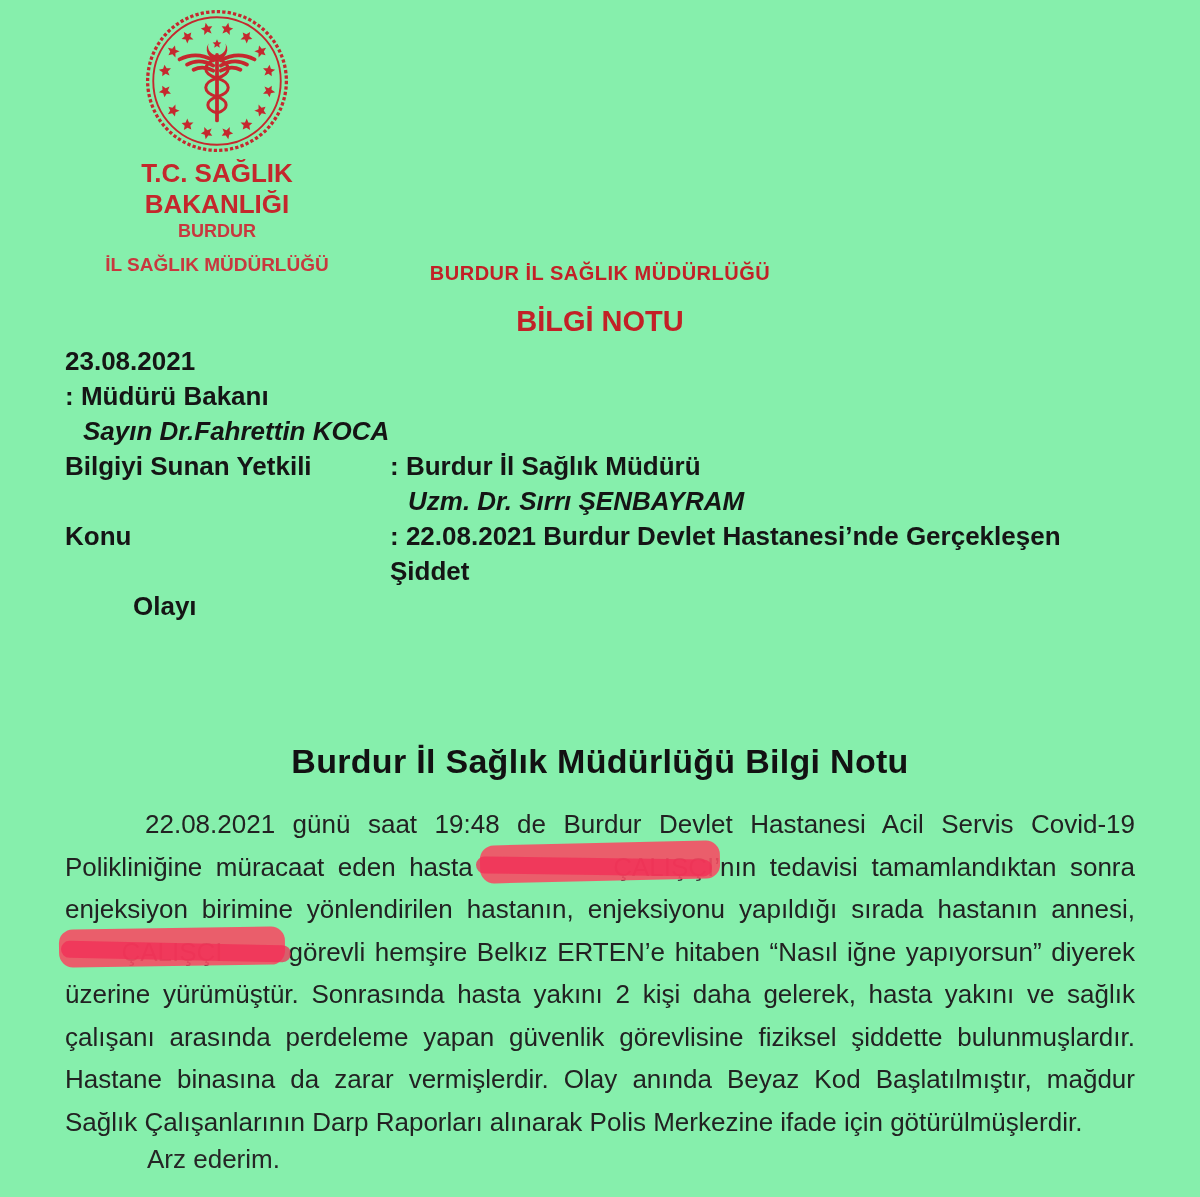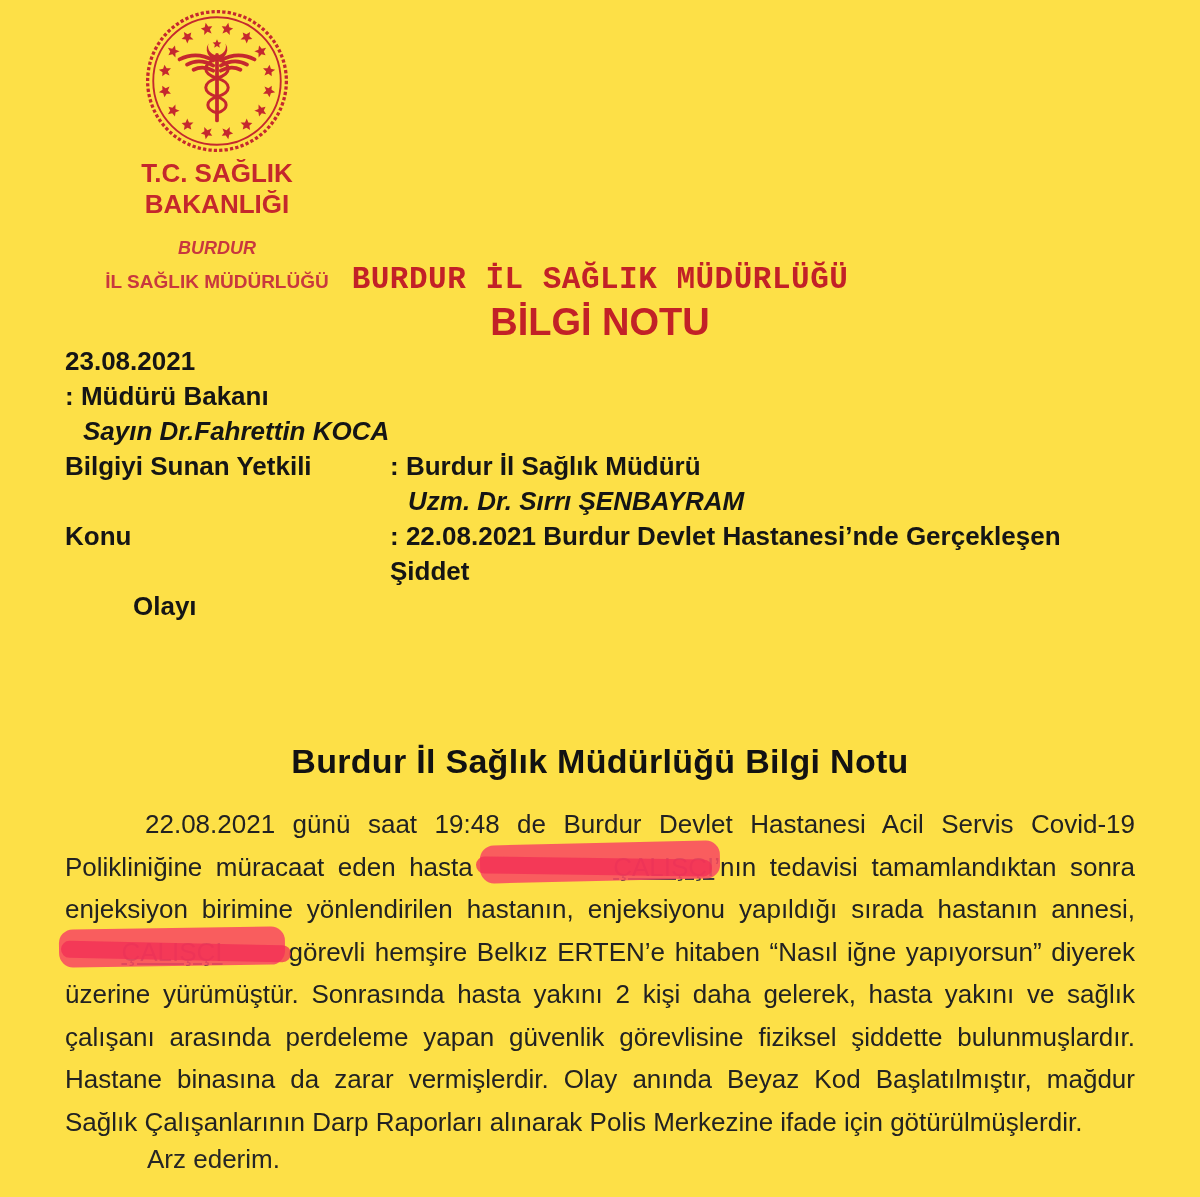--- a/index.html
+++ b/index.html
@@ -1,50 +1,50 @@
 <!DOCTYPE html>
 <html><head>
 <meta charset="utf-8">
 <style>
   html,body { margin:0; padding:0; }
   .page {
     position:relative;
     width:1200px; height:1197px;
-    background:#fde047;
+    background:#86efac;
     font-family:"Liberation Sans", sans-serif;
     overflow:hidden;
     color:#1c1c1c;
   }
 
   
   .letterhead {
     position:absolute; left:67px; top:6px; width:300px;
     text-align:center;
   }
   .emblem { display:block; margin:0 auto; }
   .ministry-name {
     margin-top:2px;
     font-size:26px; font-weight:bold; color:#c4272c; letter-spacing:0px;
   }
   .province {
-    margin-top:18px;
-    font-size:18px; font-weight:bold; color:#c8383e;font-style:italic;
+    margin-top:1px;
+    font-size:18px; font-weight:bold; color:#c8383e;
   }
   .directorate {
     margin-top:12px;
     font-size:19px; font-weight:bold; color:#c8383e;text-align:center;
   }
 
   
   .doc-title {
     position:absolute; top:262px; left:0; width:100%;
     text-align:center; color:#c22127; font-weight:bold;
   }
-  .doc-title .line1 { font-size:31px; letter-spacing:0.5px;font-family:Liberation Mono, monospace; }
-  .doc-title .line2 { font-size:38px; margin-top:4px; }
+  .doc-title .line1 { font-size:20px; letter-spacing:0.5px; }
+  .doc-title .line2 { font-size:29px; margin-top:20px; }
 
   
   .meta {
     position:absolute; top:344px; left:65px; width:1080px;
     font-size:26px; font-weight:bold; color:#151515;
     line-height:35px;
   }
   .meta-row { display:flex; }
   .meta-label { width:325px; flex:0 0 325px; }
   .meta-value { flex:1; }
@@ -72,21 +72,21 @@
     font-size:26px; color:#262626;
   }
 
   
   .redaction {
     position:relative; display:inline-block;
     height:30px; vertical-align:baseline;
     white-space:nowrap;
   }
   .redaction .fragment {
-    position:relative; z-index:1; color:#3c3c3c;text-decoration:underline;
+    position:relative; z-index:1; color:#3c3c3c;
   }
   .redaction .scribble {
     position:absolute; z-index:2;
     left:-6px; right:-6px; top:-3px; bottom:-5px;
     background:#f84a62; border-radius:14px;
     opacity:0.88;
   }
   .redaction .scribble2 {
     position:absolute; z-index:3;
     left:-10px; right:2px; top:40%; height:58%;

